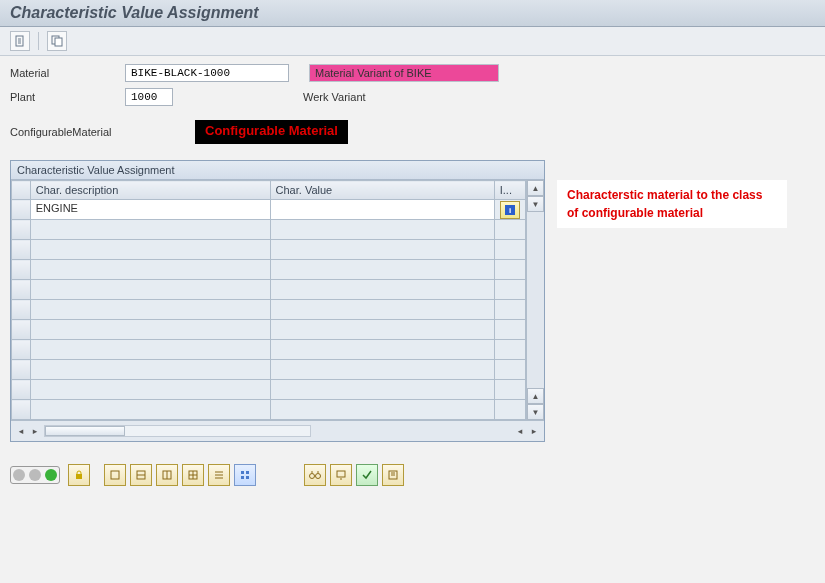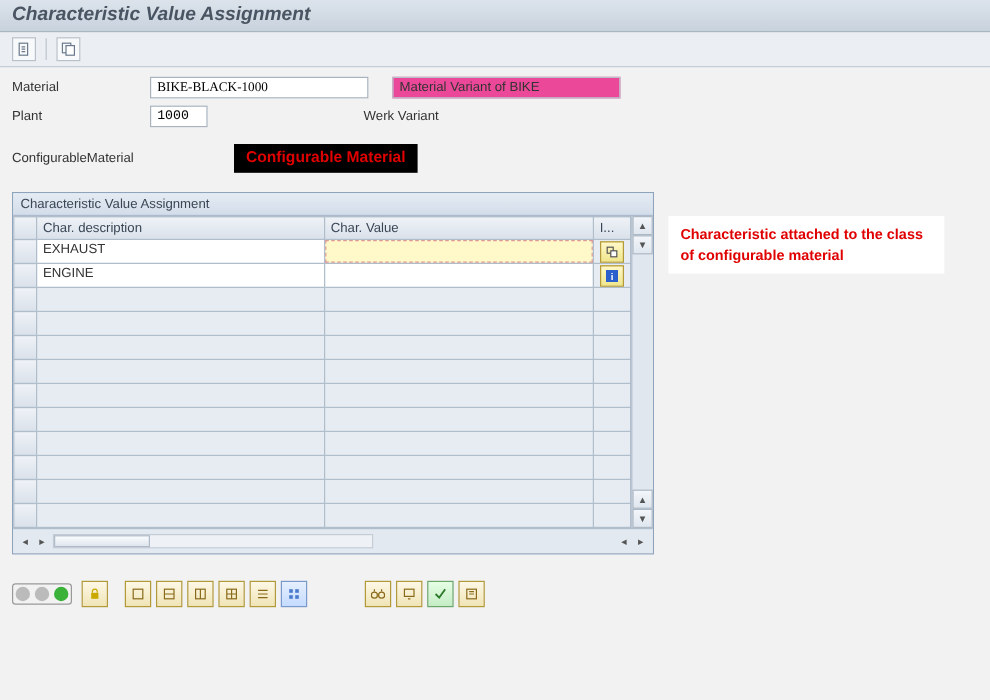--- a/index.html
+++ b/index.html
@@ -260,21 +260,21 @@
         <rect x="1" y="1" width="7" height="8" fill="none" stroke="#6a7a8c" stroke-width="1"></rect>
         <rect x="4" y="3" width="7" height="8" fill="#fff" stroke="#6a7a8c" stroke-width="1"></rect>
       </svg>
   </div>
 </div>
 
 <div class="content">
 
   <div class="form-row">
     <div class="form-label">Material</div>
-    <input class="input" style="width: 182px; font-family: Liberation Serif, serif;" value="BIKE-BLACK-1000">
+    <input class="input" style="width: 164px;" value="BIKE-BLACK-1000">
     <div class="input-ro" style="width:190px">Material Variant of BIKE</div>
   </div>
 
   <div class="form-row">
     <div class="form-label">Plant</div>
     <input class="input" style="width: 48px;" value="1000">
     <div style="width:90px"></div>
     <div>Werk Variant</div>
   </div>
 
@@ -296,35 +296,20 @@
                 <th class="rowhdr" style="width:18px"></th>
                 <th style="width:230px">Char. description</th>
                 <th style="width:215px">Char. Value</th>
                 <th style="width:30px">I...</th>
               </tr>
             </thead>
             <tbody id="tbody">
                 <tr>
                   <td class="rowhdr"></td>
                   <td>
-                    <div class="cell text">EXHAUST</div>
-                  </td>
-                  <td>
-                    <div class="cell active"></div>
-                  </td>
-                  <td style="text-align: center;"><div class="iconcell">
-                      <svg width="10" height="10">
-                        <rect x="1" y="1" width="5" height="5" fill="none" stroke="#555"></rect>
-                        <rect x="4" y="4" width="5" height="5" fill="#fff" stroke="#555"></rect>
-                      </svg>
-                    </div></td>
-                </tr>
-                <tr>
-                  <td class="rowhdr"></td>
-                  <td>
                     <div class="cell text">ENGINE</div>
                   </td>
                   <td>
                     <div class="cell text"></div>
                   </td>
                   <td style="text-align: center;"><div class="iconcell">
                       <svg width="10" height="10">
                         <rect x="0" y="0" width="10" height="10" fill="#2b5fcc"></rect>
                         <text x="5" y="8" text-anchor="middle" font-size="8" fill="#fff" font-family="Arial" font-weight="bold">i</text>
                       </svg>
@@ -406,21 +391,21 @@
         <span class="arrow">▸</span>
         <div class="track">
             <div class="thumb"></div>
           </div>
         <div style="width:200px"></div>
         <span class="arrow">◂</span>
         <span class="arrow">▸</span>
       </div>
     </div>
 
-    <div class="annotation2" style="margin-top:30px">Characteristic attached to the class of configurable material</div>
+    <div class="annotation2" style="margin-top:30px">Characterstic material to the class of configurable material</div>
 
   </div>
 
   <div class="footer-toolbar">
     <div class="statusicons">
       <span style="background:#bbb"></span>
       <span style="background:#bbb"></span>
       <span style="background:#3ab23a"></span>
     </div>
     <div class="fbtn">

